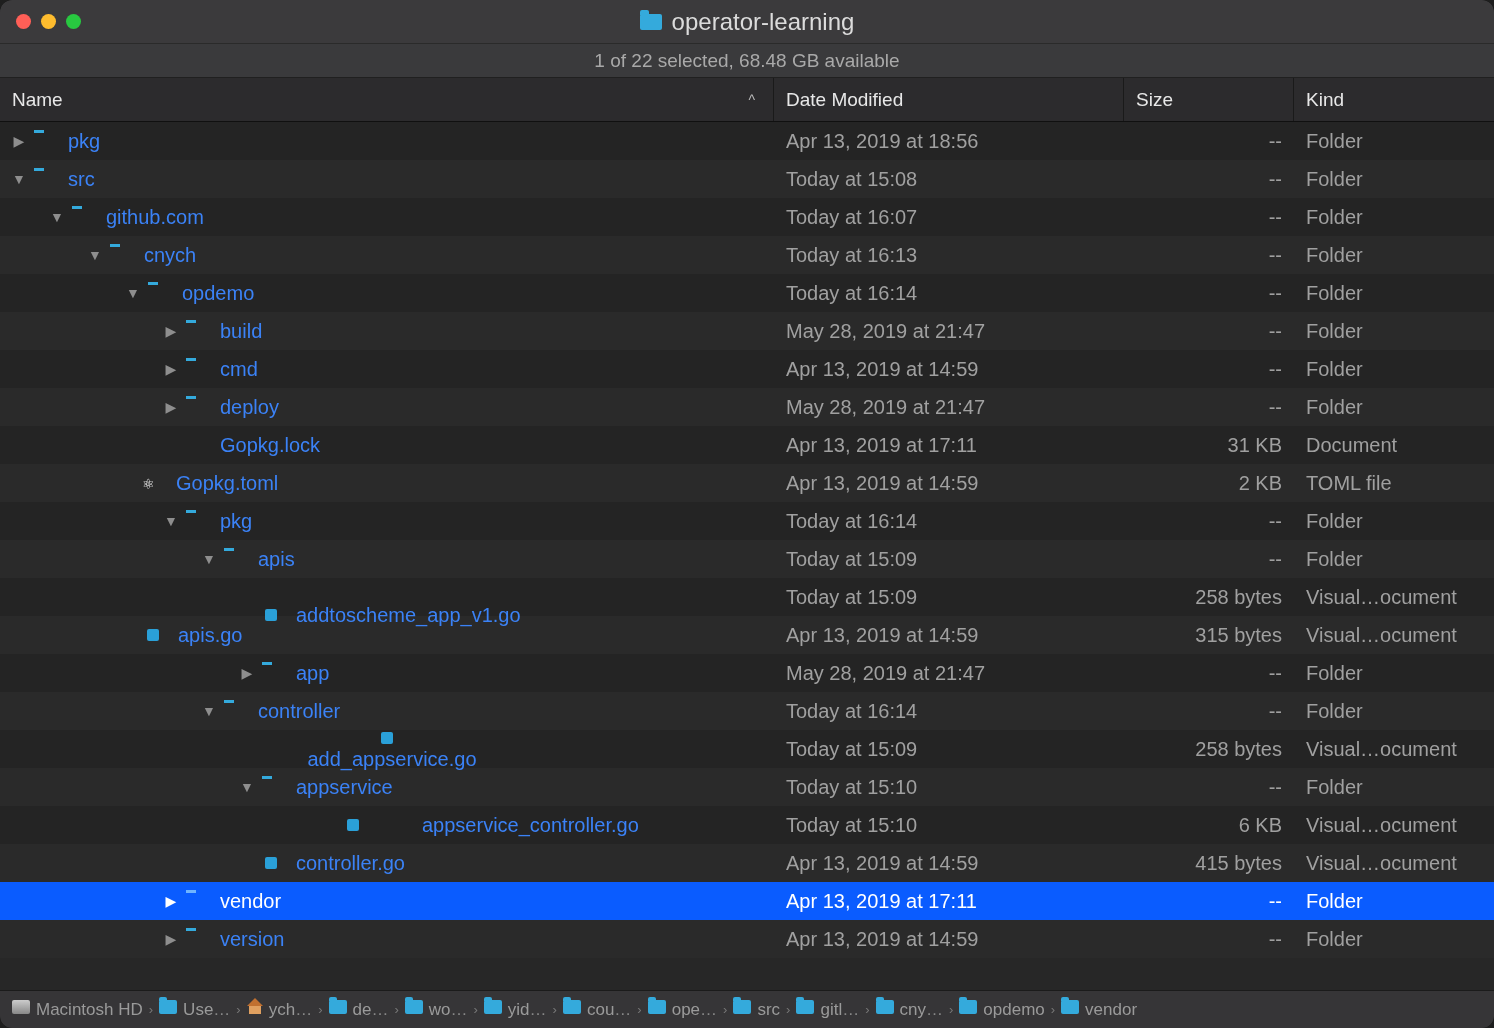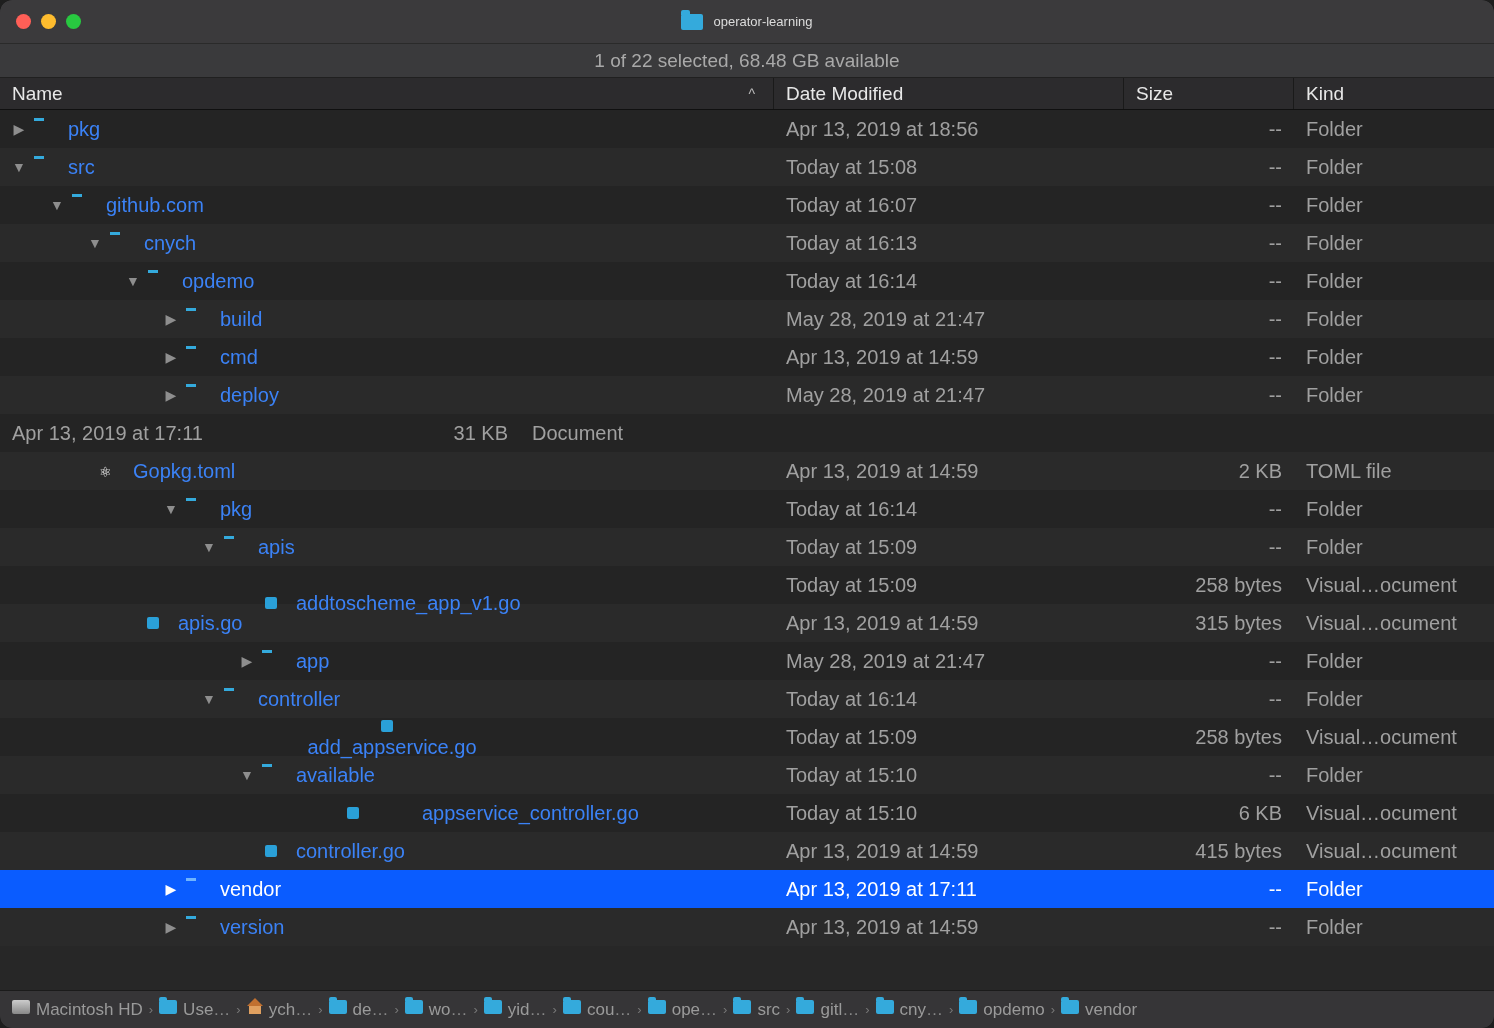--- a/index.html
+++ b/index.html
@@ -39,33 +39,33 @@
   .light { width: 15px; height: 15px; border-radius: 50%; }
   .light.red { background: #ff5f57; }
   .light.yellow { background: #febc2e; }
   .light.green { background: #28c840; }
   .titlebar-center {
     margin: 0 auto;
     display: flex;
     align-items: center;
     gap: 10px;
     color: #dcdcdc;
-    font-size: 13px;
+    font-size: 24px;
   }
   .status-bar {
     height: 34px;
     background: #3a3a3c;
     text-align: center;
     color: #a9a9a9;
     font-size: 19px;
     line-height: 34px;
     border-bottom: 1px solid #202020;
   }
   .columns-header {
-    height: 32px;
+    height: 44px;
     display: flex;
     background: #2c2b2d;
     border-bottom: 1px solid #101010;
     color: #e8e8e8;
     font-size: 19px;
   }
   .col { display: flex; align-items: center; padding: 0 12px; border-right: 1px solid #1a1a1a; }
   .col-name { flex: 1 1 auto; justify-content: space-between; }
   .col-date { width: 350px; }
   .col-size { width: 170px; }
@@ -306,26 +306,31 @@
         <div class="name-cell" style="padding-left: 162px;">
           <span class="disclosure">▶</span>
           <span class="icon"><span class="folder-icon"></span></span>
           <span class="label">deploy</span>
         </div>
         <div class="cell date">May 28, 2019 at 21:47</div>
         <div class="cell size">--</div>
         <div class="cell kind">Folder</div>
       </div>
       <div class="row">
+        <div class="name-cell" style="padding-left: 162px;">
+          <span class="disclosure"></span>
+          <span class="icon"><span class="file-icon"></span></span>
+          <span class="label">Gopkg.lock</span>
+        </div>
         <div class="cell date">Apr 13, 2019 at 17:11</div>
         <div class="cell size">31 KB</div>
         <div class="cell kind">Document</div>
       </div>
       <div class="row">
-        <div class="name-cell" style="padding-left: 75px;">
+        <div class="name-cell" style="padding-left: 118px;">
           <span class="disclosure"></span>
           <span class="icon"><span class="file-icon toml"></span></span>
           <span class="label">Gopkg.toml</span>
         </div>
         <div class="cell date">Apr 13, 2019 at 14:59</div>
         <div class="cell size">2 KB</div>
         <div class="cell kind">TOML file</div>
       </div>
       <div class="row">
         <div class="name-cell" style="padding-left: 162px;">
@@ -394,21 +399,21 @@
           <span class="label">add_appservice.go</span>
         </div>
         <div class="cell date">Today at 15:09</div>
         <div class="cell size">258 bytes</div>
         <div class="cell kind">Visual…ocument</div>
       </div>
       <div class="row">
         <div class="name-cell" style="padding-left: 238px;">
           <span class="disclosure">▼</span>
           <span class="icon"><span class="folder-icon"></span></span>
-          <span class="label">available</span>
+          <span class="label">appservice</span>
         </div>
         <div class="cell date">Today at 15:10</div>
         <div class="cell size">--</div>
         <div class="cell kind">Folder</div>
       </div>
       <div class="row">
         <div class="name-cell" style="padding-left: 276px; gap: 44px;">
           <span class="disclosure"></span>
           <span class="icon"><span class="file-icon go"></span></span>
           <span class="label">appservice_controller.go</span>

